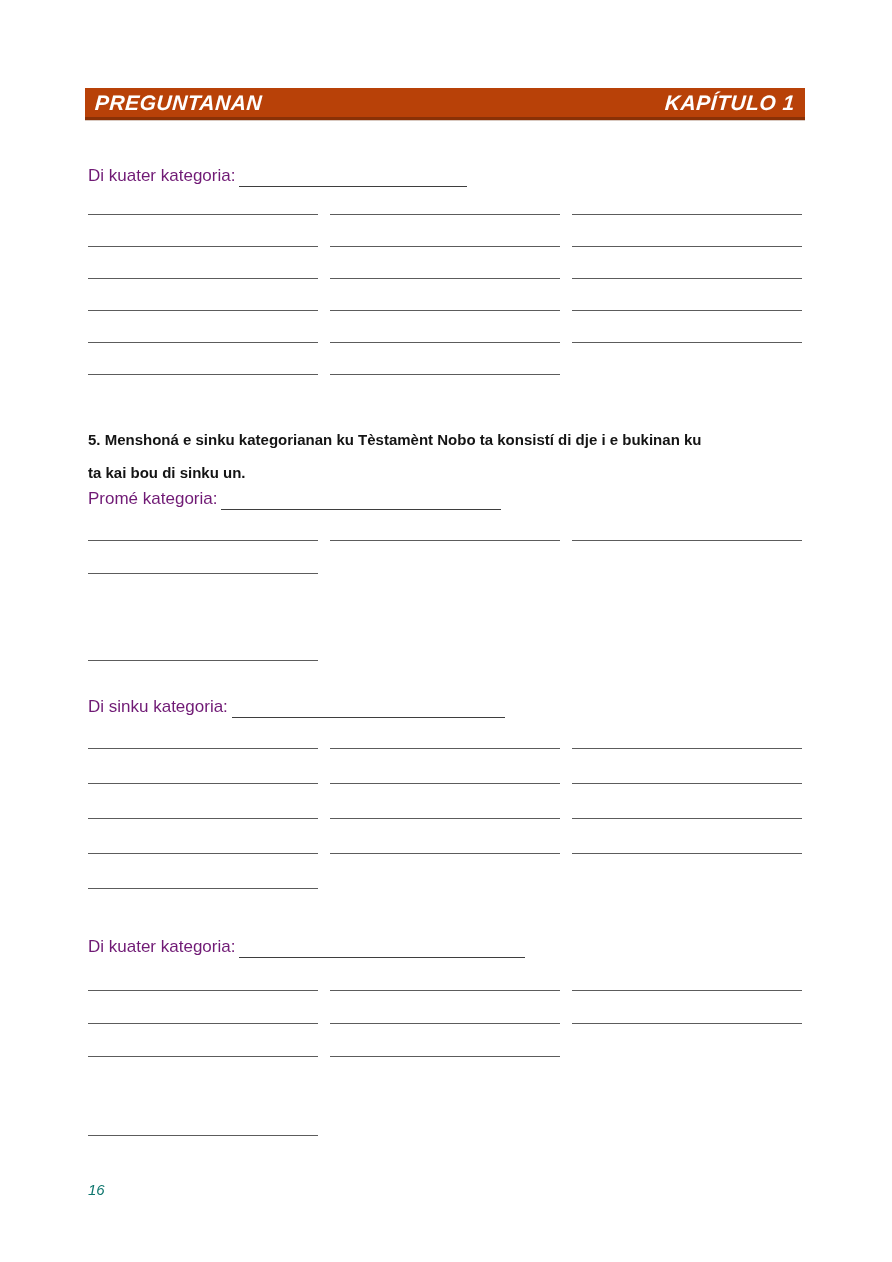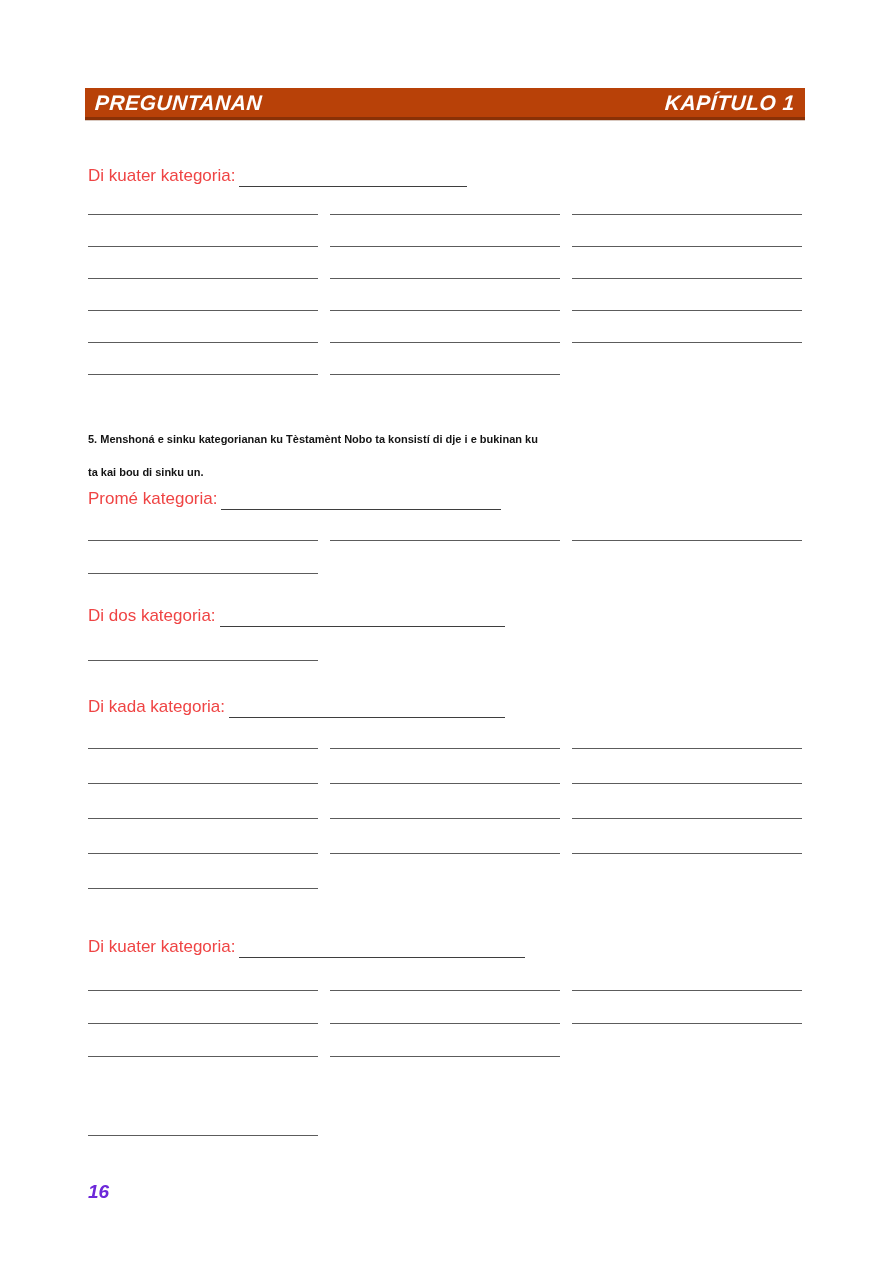--- a/index.html
+++ b/index.html
@@ -22,56 +22,56 @@
   }
   .header-bar .htxt{
     color:#ffffff;font-size:21px;font-weight:bold;font-style:italic;
     letter-spacing:0.5px;transform:skewX(-4deg);
     white-space:nowrap;
   }
   
   .label-row{
     position:absolute;left:88px;height:23px;
     display:flex;align-items:flex-end;
-    font-size:17px;line-height:23px;color:#ef4444;
+    font-size:17px;line-height:23px;color:#701a75;
   }
   .label-row .lbl{white-space:pre;}
   .label-row .fill{
     flex:1;height:100%;
     border-bottom:1px solid #3e3e3e;
     margin-left:4px;
   }
   .lr-kuater-top{top:164px;width:379px;}
   .lr-prome{top:487px;width:413px;align-items:flex-end;}
   .lr-dos{top:604px;width:417px;}
   .lr-tres{top:695px;width:417px;}
   .lr-kuater{top:935px;width:437px;}
   .lr-sinku{top:1082px;width:409px;}
   .lr-sinku .fill{margin-left:9px;}
   
   .q5{
     position:absolute;left:88px;top:423px;width:720px;
-    font-size:11px;font-weight:bold;line-height:33px;color:#141414;
+    font-size:15px;font-weight:bold;line-height:33px;color:#141414;
   }
   .q5 div{white-space:nowrap;}
   
   .grid{position:absolute;left:88px;width:714px;}
   .grid .blank-row{display:flex;gap:12px;}
   .grid .blank-line{width:230px;height:100%;border-bottom:1px solid #5c5c5c;}
   .gA{top:182px;} .gA .blank-row{height:32px;}
   .gB{top:507px;} .gB .blank-row{height:33px;}
   .gC{top:627px;} .gC .blank-row{height:33px;}
   .gD{top:713px;} .gD .blank-row{height:35px;}
   .gE{top:957px;} .gE .blank-row{height:33px;}
   .gF{top:1102px;} .gF .blank-row{height:33px;}
   
   .page-number{
     position:absolute;left:88px;top:1181px;
-    font-size:19px;font-style:italic;font-weight:bold;
-    color:#6d28d9;
+    font-size:15px;font-style:italic;font-weight:normal;
+    color:#0f766e;
   }
 </style>
 </head>
 <body>
 
 <div class="page">
 
   <div class="header-bar">
     <span class="htxt">PREGUNTANAN</span>
     <span class="htxt">KAPÍTULO 1</span>
@@ -126,32 +126,28 @@
       <div class="blank-row">
         <div class="blank-line"></div>
         <div class="blank-line"></div>
         <div class="blank-line"></div>
       </div>
       <div class="blank-row">
         <div class="blank-line"></div>
       </div>
     </div>
 
-  <div class="label-row lr-dos">
-    <span class="lbl">Di dos kategoria:</span>
-    <span class="fill"></span>
-  </div>
   <div class="grid gC">
       <div class="blank-row">
         <div class="blank-line"></div>
       </div>
     </div>
 
   <div class="label-row lr-tres">
-    <span class="lbl">Di kada kategoria:</span>
+    <span class="lbl">Di sinku kategoria:</span>
     <span class="fill"></span>
   </div>
   <div class="grid gD">
       <div class="blank-row">
         <div class="blank-line"></div>
         <div class="blank-line"></div>
         <div class="blank-line"></div>
       </div>
       <div class="blank-row">
         <div class="blank-line"></div>

